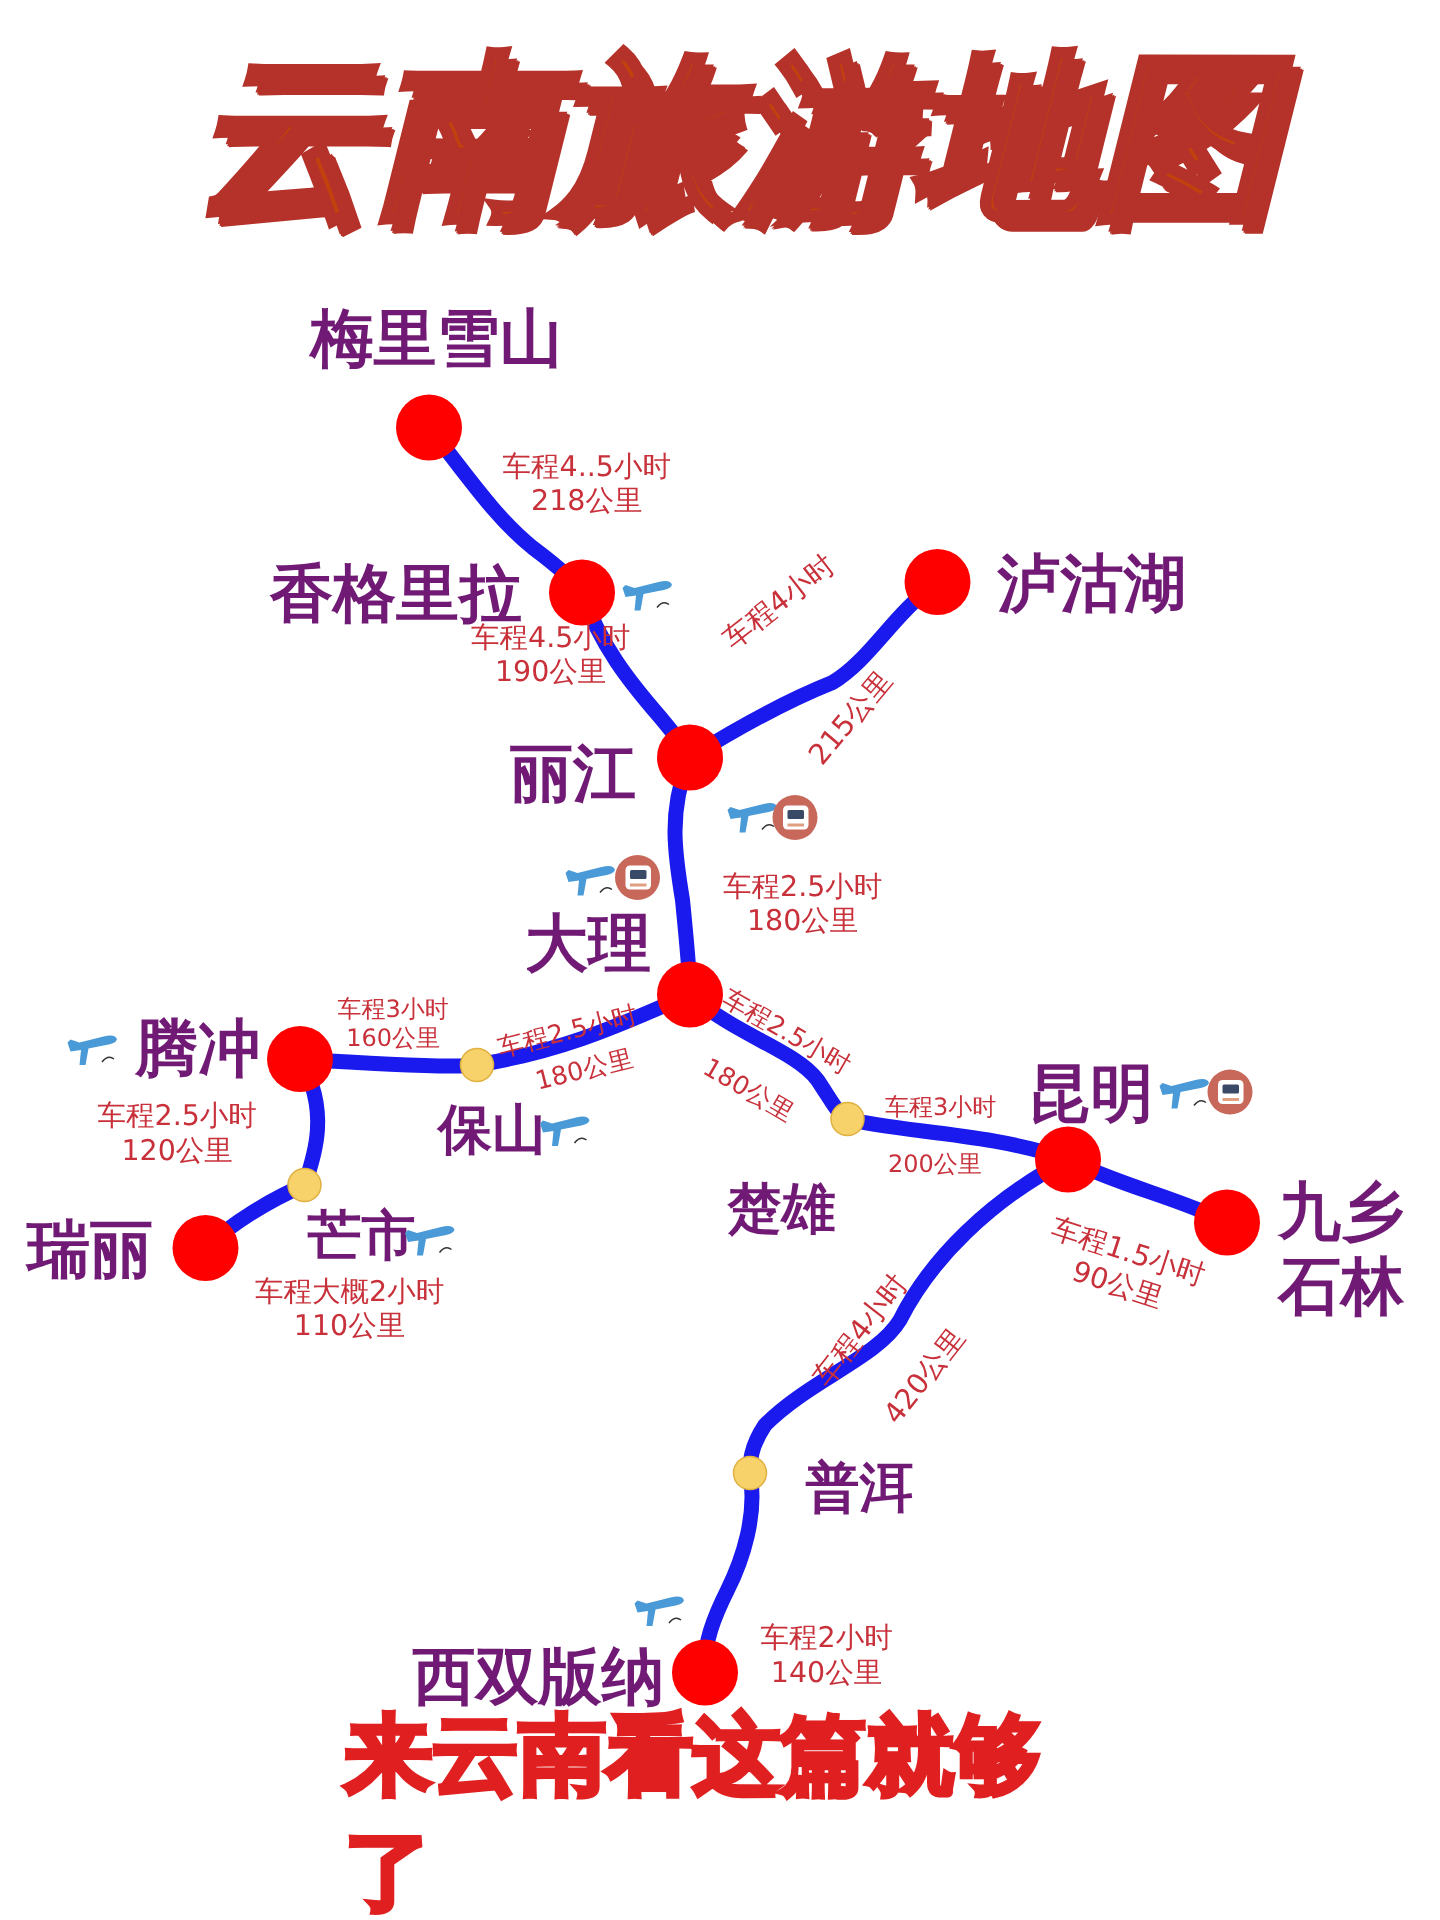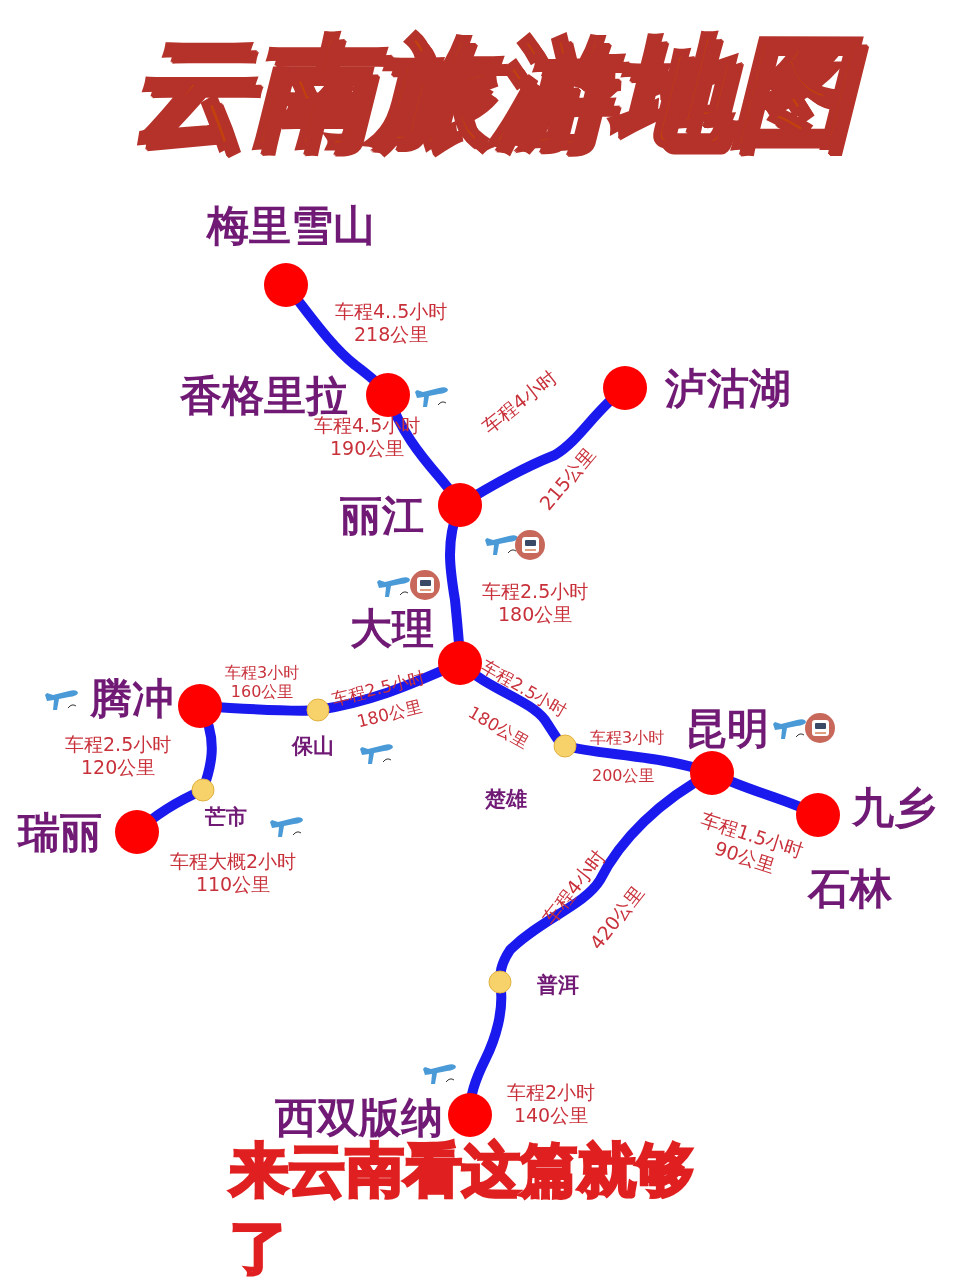--- a/index.html
+++ b/index.html
@@ -8,21 +8,21 @@
   .title {
     position:absolute; left:60px; top:18px; width:860px; height:150px;
     display:flex; align-items:center; justify-content:center;
     font-size:118px; font-weight:bold; font-style:italic; letter-spacing:2px;
     color:#c2410c;
     -webkit-text-stroke:4px #b5322a;
     text-shadow:6px 6px 0 #b5322a, 7px 7px 0 #b5322a, 8px 8px 0 #b5322a;
   }
   svg.map { position:absolute; left:0; top:0; }
   .city { position:absolute; font-weight:bold; color:#701a75; font-size:42px; line-height:1; white-space:nowrap; }
-  .city.small { font-size:21px; }
+  .city.small { font-size:36px; }
   .dist { position:absolute; color:#c8303a; font-size:19px; line-height:1.2; text-align:center; white-space:nowrap; }
   .icon { position:absolute; width:38px; height:32px; }
   .train { position:absolute; width:30px; height:30px; border-radius:50%;
            background:#c8685a; display:flex; align-items:center; justify-content:center; }
   .train > i { display:block; width:17px; height:16px; background:#fff; border-radius:3px; position:relative; }
   .train > i::before { content:""; position:absolute; left:3px; top:3px; width:11px; height:6px; background:#3a4a66; border-radius:1px; }
   .train > i::after { content:""; position:absolute; left:3px; bottom:2px; width:11px; height:2px; background:#e0a080; }
   .footer {
     position:absolute; left:200px; top:1170px; width:520px; height:80px;
     display:flex; align-items:center; justify-content:center;
@@ -78,21 +78,21 @@
 <div class="city" style="left:665px;top:368px;">泸沽湖</div>
 <div class="city" style="left:340px;top:495px;">丽江</div>
 <div class="city" style="left:350px;top:608px;">大理</div>
 <div class="city" style="left:90px;top:678px;">腾冲</div>
 <div class="city small" style="left:292px;top:736px;">保山</div>
 <div class="city" style="left:18px;top:812px;">瑞丽</div>
 <div class="city small" style="left:205px;top:807px;">芒市</div>
 <div class="city small" style="left:485px;top:789px;">楚雄</div>
 <div class="city" style="left:685px;top:708px;">昆明</div>
 <div class="city" style="left:852px;top:787px;">九乡</div>
-<div class="city" style="left:808px;top:837px;margin-top:31px;">石林</div>
+<div class="city" style="left:852px;top:837px;">石林</div>
 <div class="city small" style="left:537px;top:975px;">普洱</div>
 <div class="city" style="left:275px;top:1097px;">西双版纳</div>
 
 <div class="dist" style="left:335px;top:300px;">
   <div>车程4..5小时</div>
   <div>218公里</div>
 </div>
 <div class="dist" style="left:278px;top:414px;margin-left:36px;">
   <div>车程4.5小时</div>
   <div>190公里</div>

